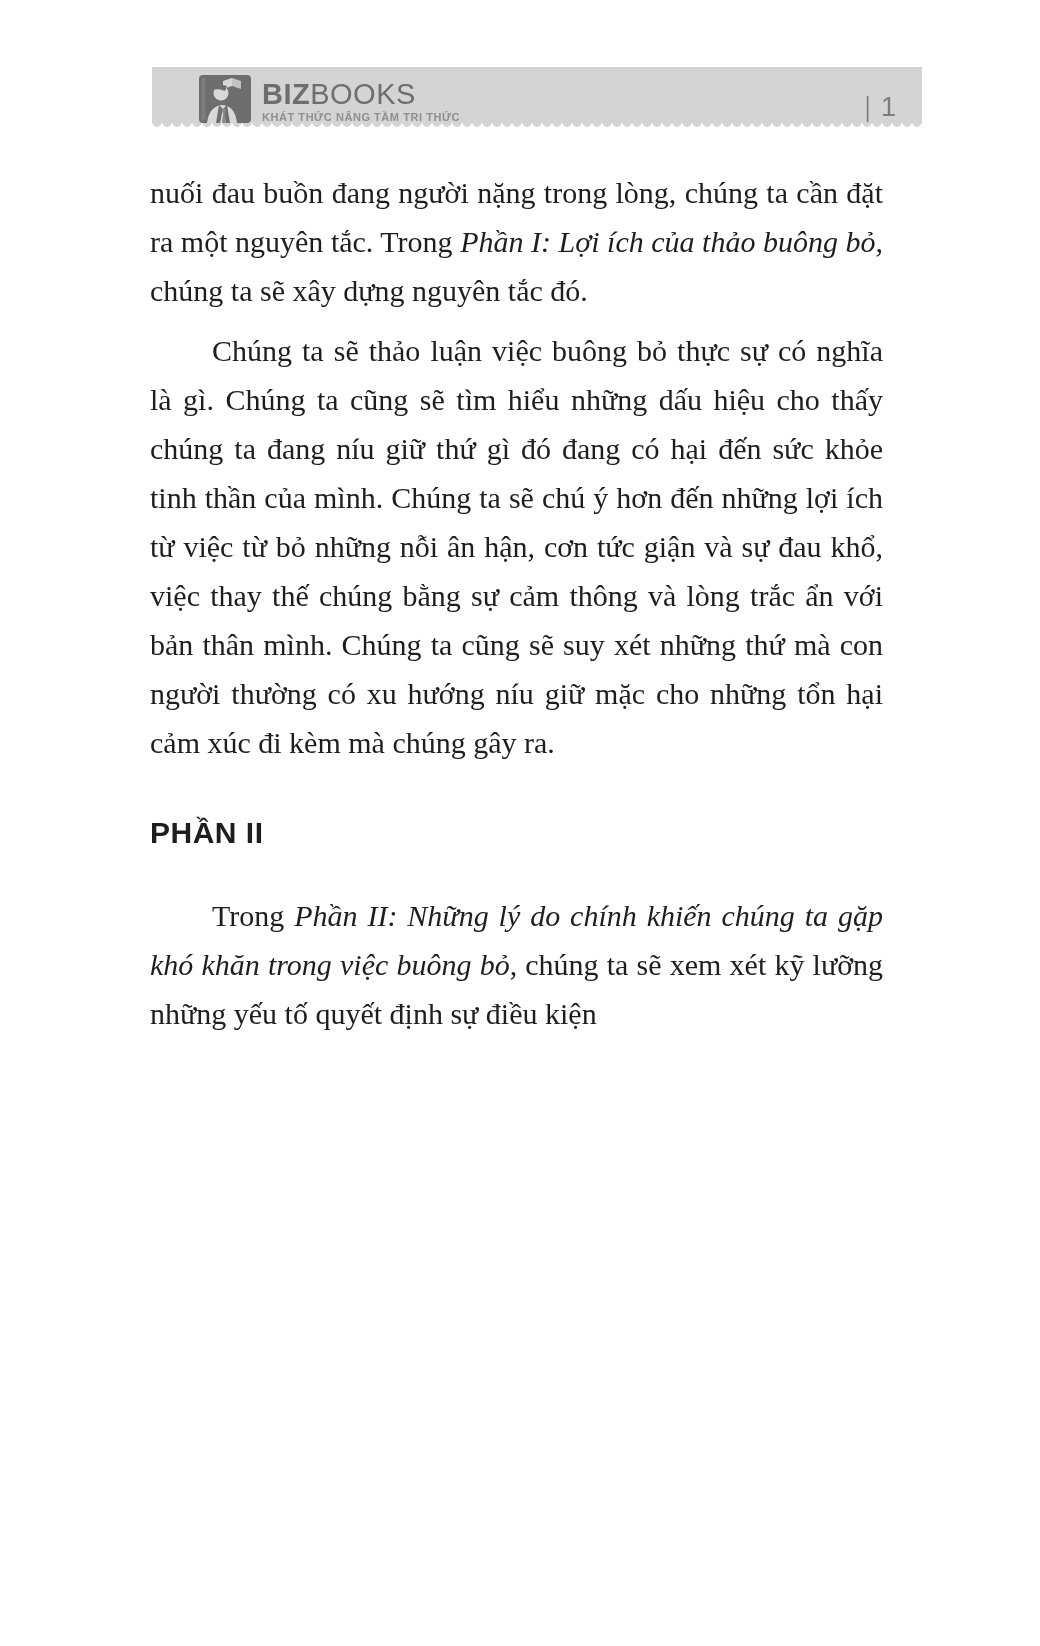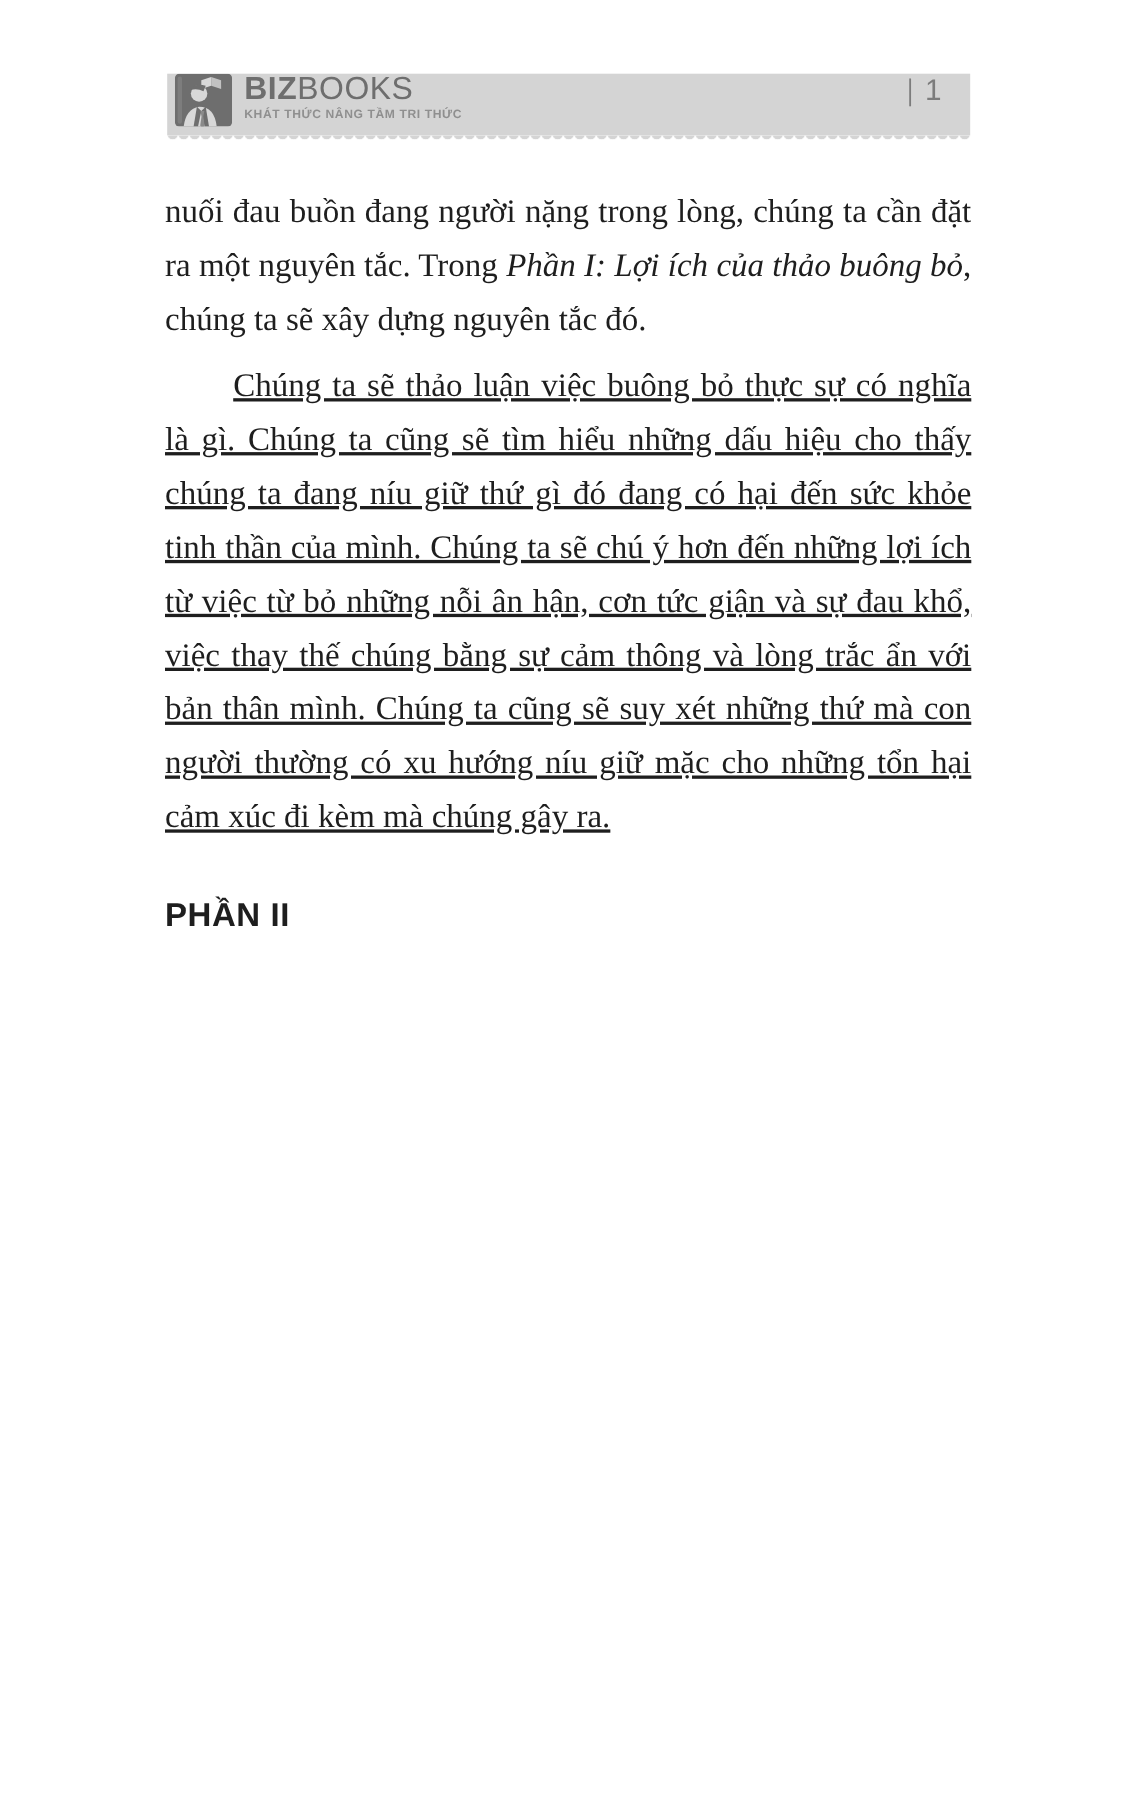--- a/index.html
+++ b/index.html
@@ -11,21 +11,22 @@
     overflow:hidden;
   }
 
   
   .header-bar {
     position:absolute;
     left:152px; top:67px;
     width:730px; height:56px;
     background:var(--bar-color, #d4d4d4);
     display:flex;
-    align-items:flex-start;
+    align-items:flex-end;
+    padding-left:40px;
   }
   
   .header-bar::after {
     content:"";
     position:absolute;
     left:0; right:0; top:100%;
     height:7px;
     background-image: radial-gradient(circle at 5px -1px, var(--bar-color, #d4d4d4) 4.5px, rgba(0,0,0,0) 5px);
     background-size:10px 7px;
     background-repeat:repeat-x;
@@ -83,21 +84,21 @@
     width:733px;
     color:var(--text-color, #1e1e1e);
     font-size:30px;
     line-height:49px;
     text-align:justify;
     text-align-last:left;
   }
   .content p.para {
     margin:0 0 11px 0;
   }
-  .content p.indent { text-indent:62px;text-decoration:underline; }
+  .content p.indent { text-indent:62px; }
   .content em { font-style:italic; }
   .content h2.heading {
     font-family:Liberation Sans, sans-serif;
     font-weight:700;
     font-size:30px;
     line-height:38px;
     letter-spacing:0.5px;
     color:var(--text-color, #1e1e1e);
     margin:47px 0 39px 0;
     text-align:left;
@@ -136,13 +137,14 @@
   <div class="page-number">
     <span class="page-sep">|</span>
     <span>1</span>
   </div>
 </header>
 
 <main class="content">
     <p class="para"><span>nuối đau buồn đang người nặng trong lòng, chúng ta cần đặt ra một nguyên tắc. Trong </span><em>Phần I: Lợi ích của thảo buông bỏ</em><span>, chúng ta sẽ xây dựng nguyên tắc đó.</span></p>
     <p class="para indent"><span>Chúng ta sẽ thảo luận việc buông bỏ thực sự có nghĩa là gì. Chúng ta cũng sẽ tìm hiểu những dấu hiệu cho thấy chúng ta đang níu giữ thứ gì đó đang có hại đến sức khỏe tinh thần của mình. Chúng ta sẽ chú ý hơn đến những lợi ích từ việc từ bỏ những nỗi ân hận, cơn tức giận và sự đau khổ, việc thay thế chúng bằng sự cảm thông và lòng trắc ẩn với bản thân mình. Chúng ta cũng sẽ suy xét những thứ mà con người thường có xu hướng níu giữ mặc cho những tổn hại cảm xúc đi kèm mà chúng gây ra.</span></p>
     <h2 class="heading">PHẦN II</h2>
+    <p class="para indent"><span>Trong </span><em>Phần II: Những lý do chính khiến chúng ta gặp khó khăn trong việc buông bỏ</em><span>, chúng ta sẽ xem xét kỹ lưỡng những yếu tố quyết định sự điều kiện</span></p>
   </main>
 
 </body></html>

